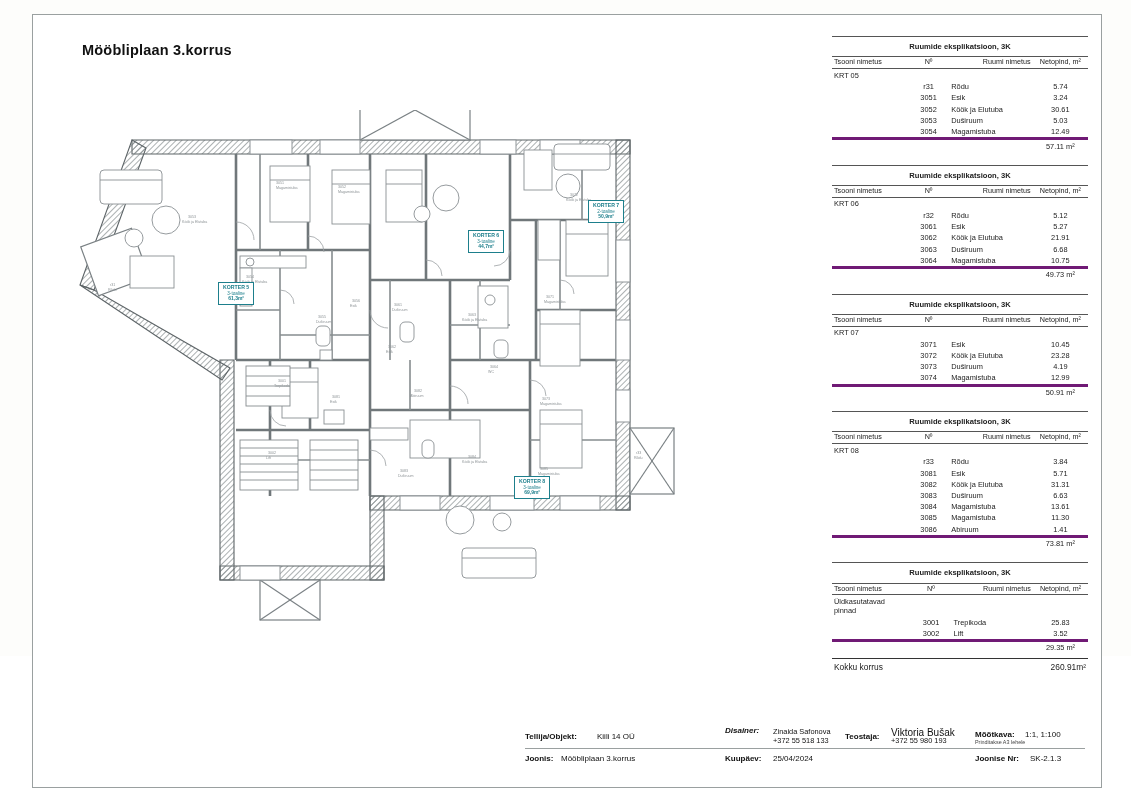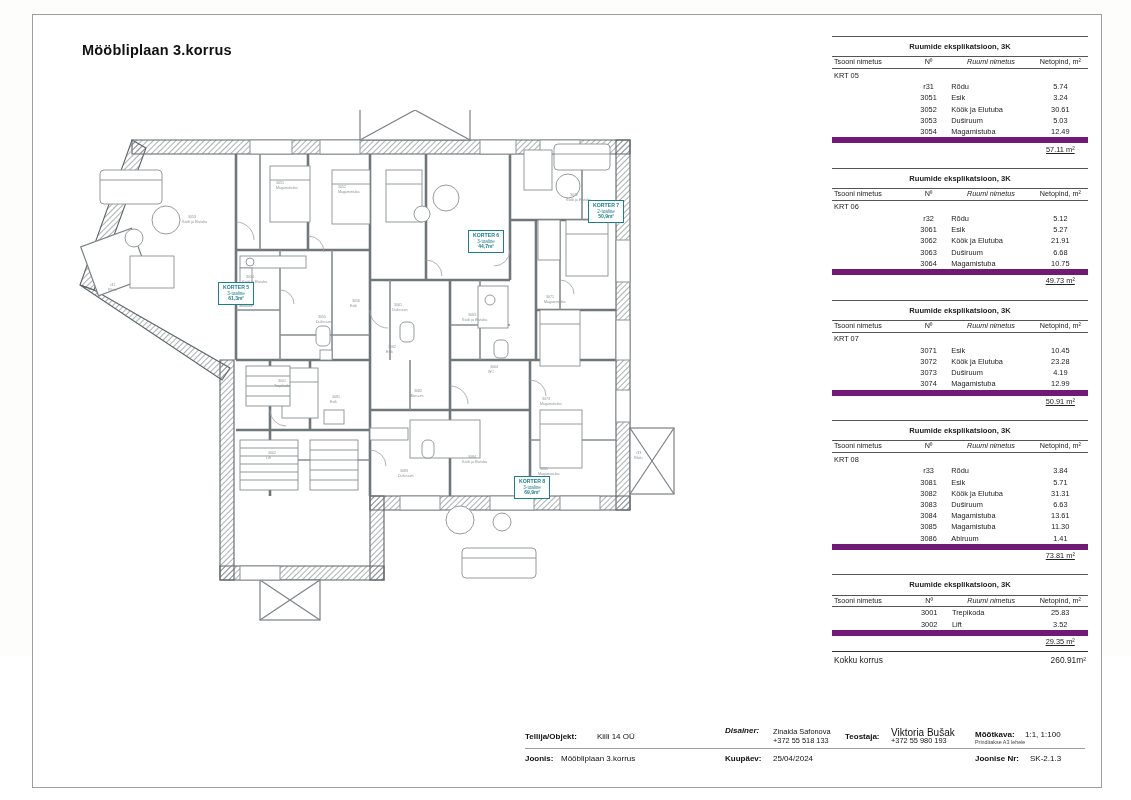--- a/index.html
+++ b/index.html
@@ -43,24 +43,24 @@
   .tbl .head-row td{
     border-bottom:1px solid #555;padding:1px 2px;font-size:7.2px;
   }
   .tbl td{padding:1.1px 2px;line-height:1.22;}
   .c-zone{width:78px;}
   .c-no{width:40px;text-align:center;}
   .c-name{width:84px;}
   .c-area{width:54px;text-align:center;}
   .head-row .c-zone{text-align:left;}
   .head-row .c-no{text-align:center;}
-  .head-row .c-name{text-align:center;font-style:italic;}
+  .head-row .c-name{text-align:right;}
   .head-row .c-area{text-align:center;}
   .zone-label td{padding-top:1.5px;padding-bottom:1.5px;}
-  .sum-row td{border-top:6px solid #701a75;text-align:right;padding-top:1.5px;text-decoration:underline;}
+  .sum-row td{border-top:3px solid #701a75;text-align:right;padding-top:1.5px;}
   .sum-row .c-area{text-align:center;}
   .grp{margin-bottom:13px;}
   .total-row{
     width:256px;border-collapse:collapse;margin-top:4px;font-size:8.4px;font-weight:normal;
   }
   .total-row td{border-top:1px solid #333;padding:3px 2px;}
   .total-row .c-area{text-align:center;}
   
   .titleblock{
     position:absolute;left:525px;top:726px;width:560px;height:46px;
@@ -569,20 +569,26 @@
       <tbody>
           <tr class="title-row">
             <td colspan="4">Ruumide eksplikatsioon, 3K</td>
           </tr>
       <tr class="head-row">
         <td class="c-zone">Tsooni nimetus</td>
         <td class="c-no">Nº</td>
         <td class="c-name">Ruumi nimetus</td>
         <td class="c-area">Netopind, m²</td>
       </tr>
+      <tr class="zone-label">
+            <td class="c-zone">Üldkasutatavad pinnad</td>
+            <td></td>
+            <td></td>
+            <td></td>
+          </tr>
       <tr>
             <td></td>
             <td class="c-no">3001</td>
             <td class="c-name">Trepikoda</td>
             <td class="c-area">25.83</td>
           </tr>
       <tr>
             <td></td>
             <td class="c-no">3002</td>
             <td class="c-name">Lift</td>

